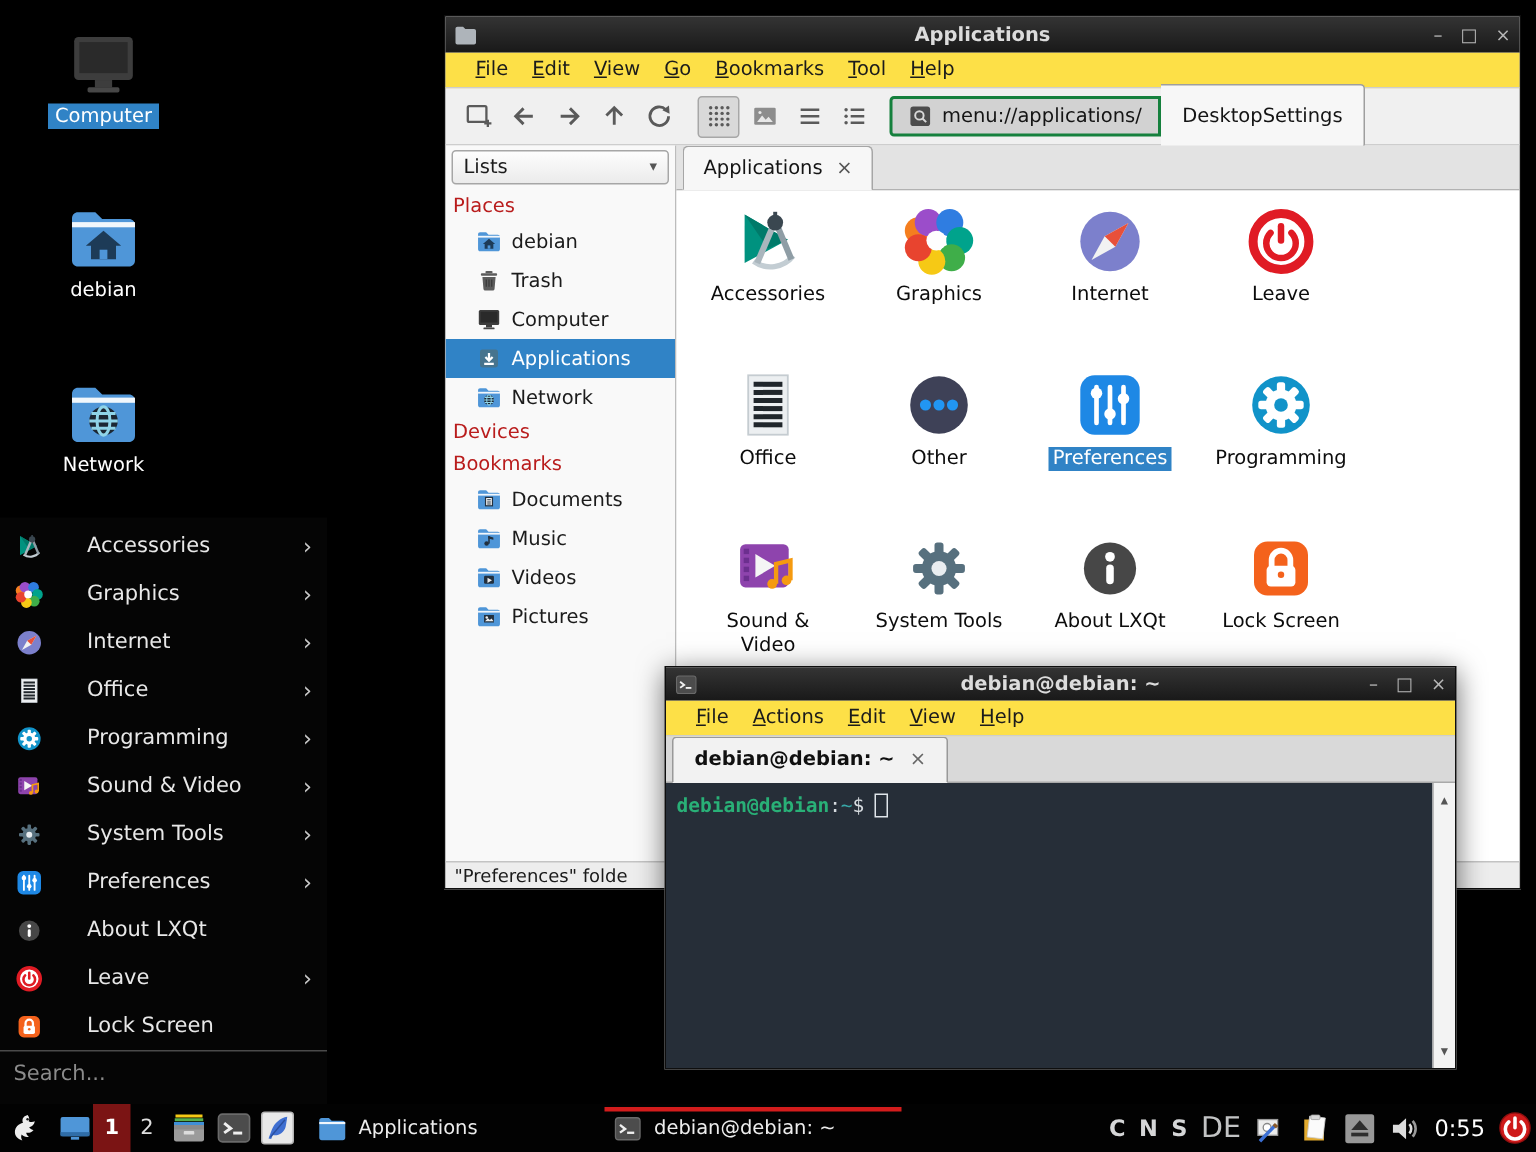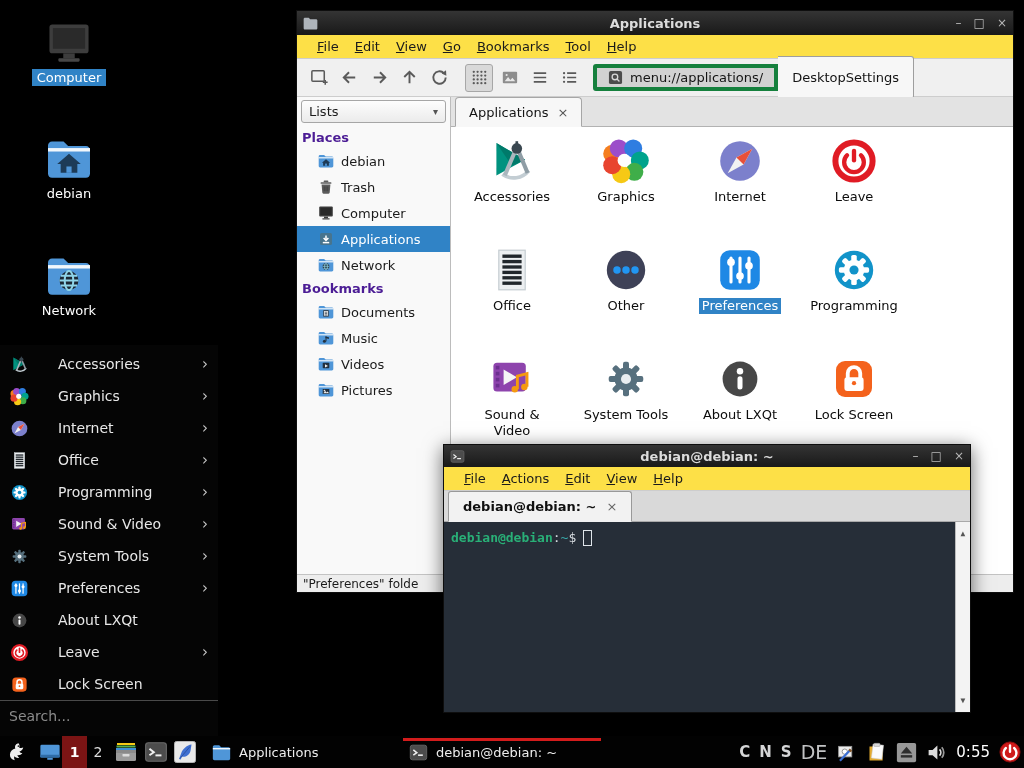--- a/index.html
+++ b/index.html
@@ -37,32 +37,32 @@
   #fm-window { left:296px; top:10px; width:718px; height:583px; z-index:10; }
   .toolbar { height:38px; flex:none; background:#f0f0f0; border-bottom:1px solid #cdcdcd;
              display:flex; align-items:center; padding:0 8px; gap:2px; }
   .tbtn { width:28px; height:28px; display:flex; align-items:center; justify-content:center;
           border:1px solid transparent; border-radius:3px; }
   .tbtn svg { width:21px; height:21px; }
   .tbtn.pressed { background:#d9d9d9; border-color:#a7a7a7; }
   .tgap { width:8px; }
   .pathbar { display:flex; align-items:center; margin-left:8px; height:27px; }
   .crumb-loc { height:27px; display:flex; align-items:center; gap:7px; padding:0 11px;
-               background:#d2d2d2; border:4px solid #15803d; border-radius:3px 0 0 3px; color:#141414; }
+               background:#d2d2d2; border:2px solid #15803d; border-radius:3px 0 0 3px; color:#141414; }
   .crumb-loc svg { width:15px; height:15px; }
   .crumb-btn { height:43px; display:flex; align-items:center; padding:0 14px;
                background:#f7f7f7; border:1px solid #9e9e9e; border-left:none;
                border-radius:0 3px 3px 0; color:#141414; }
 
   .fm-body { flex:1; display:flex; min-height:0; }
   .fm-sidebar { width:154px; flex:none; background:#f9f9f9; border-right:1px solid #bcbcbc; overflow:hidden; }
   .combo { margin:3px 4px 4px 4px; height:23px; border:1px solid #a6a6a6; border-radius:3px;
            background:linear-gradient(#fdfdfd,#ebebeb); display:flex; align-items:center; padding:0 7px; color:#1b1b1b; }
   .combo .arrow { margin-left:auto; font-size:10px; color:#555; }
-  .side-header { padding:3px 0 2px 5px; color:#4c1d95; height:21px;font-weight:bold; }
+  .side-header { padding:3px 0 2px 5px; color:#b91c1c; height:21px; }
   .side-item { height:26px; display:flex; align-items:center; gap:7px; padding-left:21px; color:#1b1b1b; }
   .side-item svg { width:16px; height:16px; flex:none; }
   .side-item.selected { background:#3083c6; color:#fff; }
 
   .fm-main { flex:1; display:flex; flex-direction:column; min-width:0; }
   .tabstrip { height:30px; flex:none; background:#e3e3e3; border-bottom:1px solid #b2b2b2;
               display:flex; align-items:flex-end; padding-left:4px; }
   .tab { height:30px; margin-bottom:-1px; display:flex; align-items:center; gap:9px; padding:0 13px;
          background:#f7f7f7; border:1px solid #a6a6a6; border-bottom:1px solid #f7f7f7;
          border-radius:4px 4px 0 0; color:#141414; }
@@ -567,20 +567,21 @@
             <use href="#sym-appsplace"></use>
           </svg>
         <span>Applications</span>
       </div>
       <div class="side-item">
         <svg>
             <use href="#sym-folder-network"></use>
           </svg>
         <span>Network</span>
       </div>
+      <div class="side-header">Devices</div>
       <div class="side-header">Bookmarks</div>
       <div class="side-item">
         <svg>
             <use href="#sym-folder-documents"></use>
           </svg>
         <span>Documents</span>
       </div>
       <div class="side-item">
         <svg>
             <use href="#sym-folder-music"></use>

